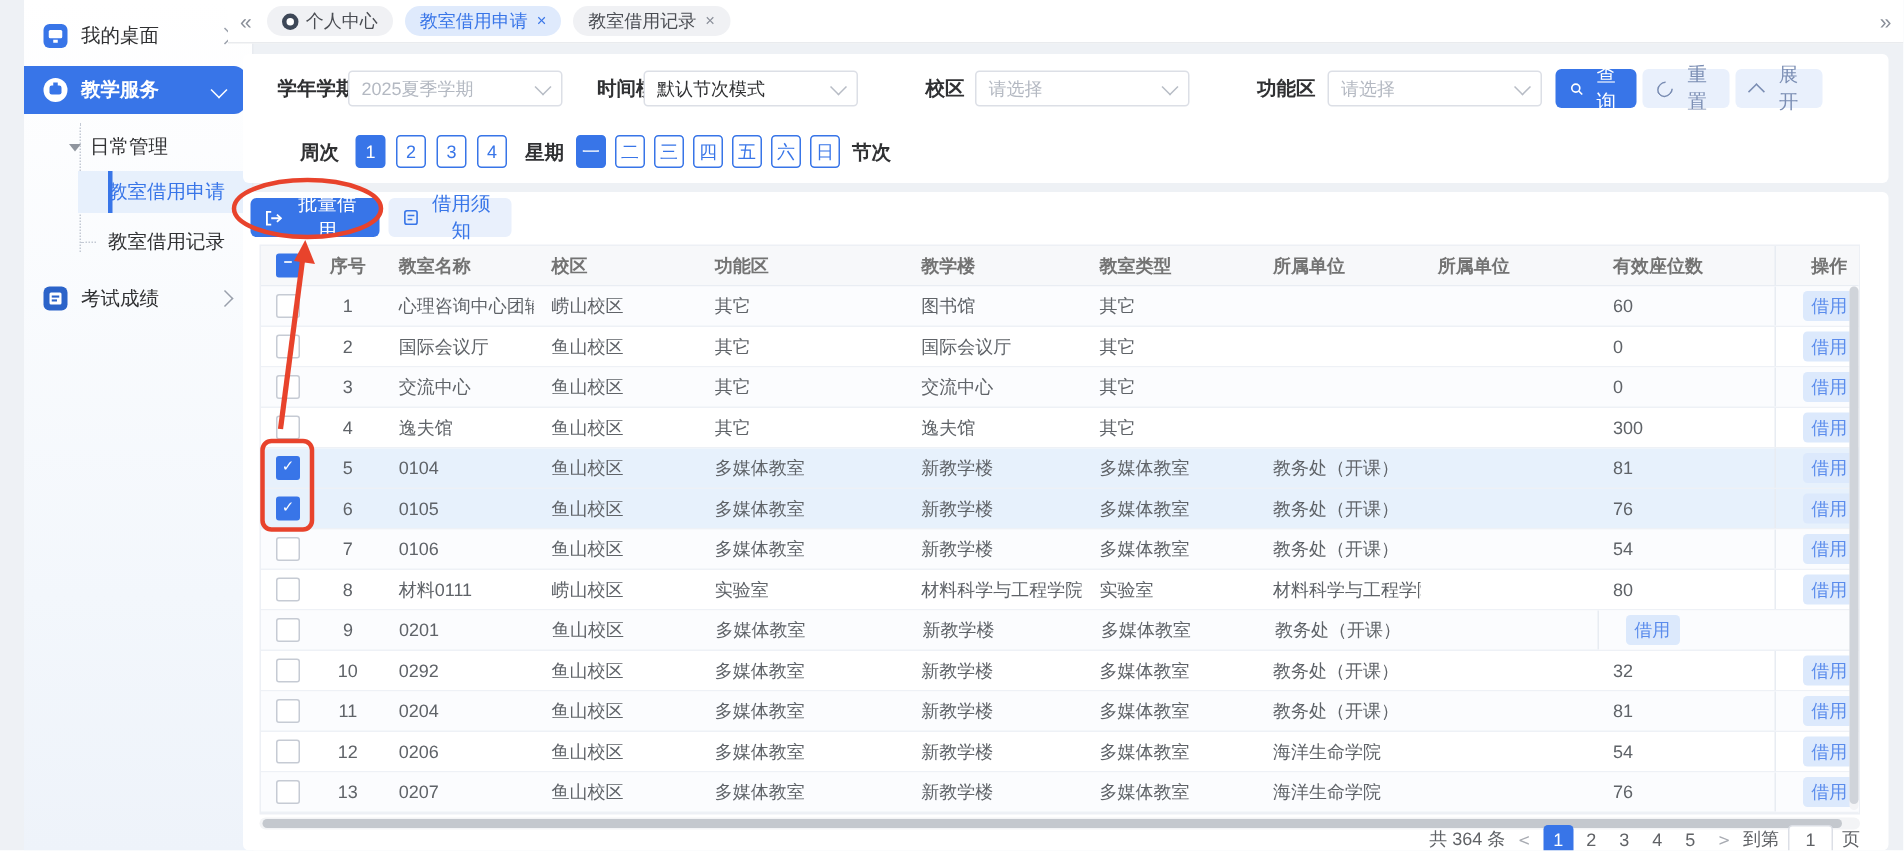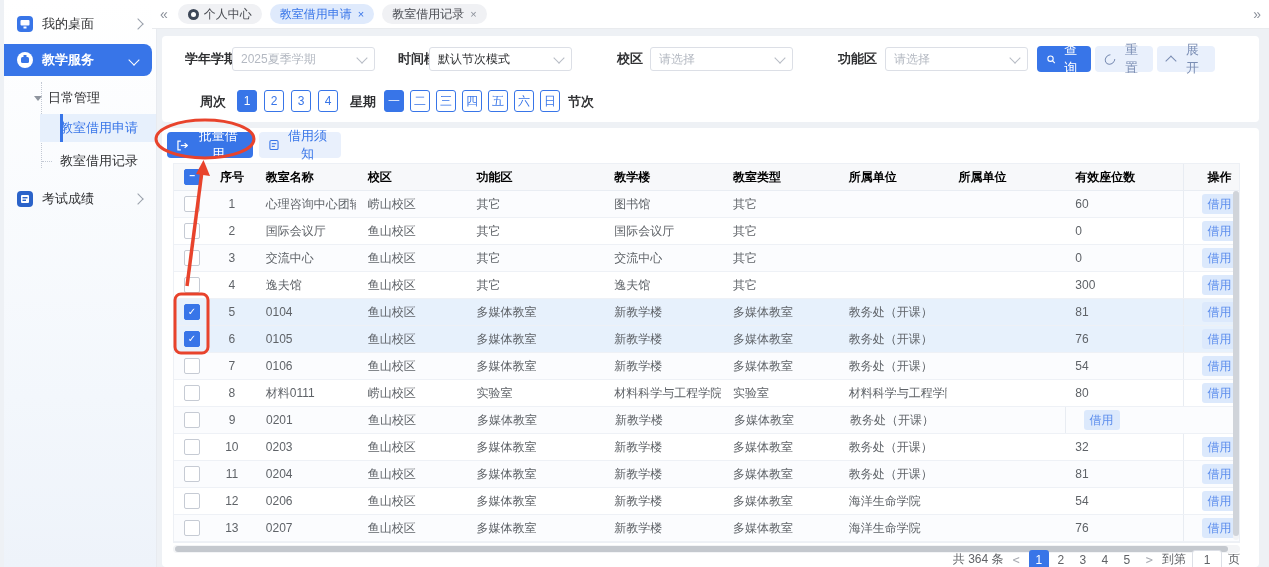--- a/index.html
+++ b/index.html
@@ -1,20 +1,20 @@
 <!DOCTYPE html>
 <html><head>
 <meta charset="utf-8">
 <style>
   html,body{margin:0;padding:0;}
   .app{position:relative;width:1269px;height:567px;background:#eef1f5;overflow:hidden;
        font-family:"Liberation Sans","DejaVu Sans",sans-serif;font-size:12px;color:#606266;}
 
   
-  .sidebar{position:absolute;left:4px;top:0;width:152px;height:567px;
+  .sidebar{position:absolute;left:16px;top:0;width:152px;height:567px;
            background:linear-gradient(180deg,#ffffff 0%,#f3f7fc 70%,#eef3fa 100%);
            box-shadow:1px 0 0 #e8ebf0;}
   .side-item{position:absolute;left:0;display:flex;align-items:center;width:152px;height:24px;
              color:#303133;font-size:13px;cursor:pointer;}
   .side-ic{width:18px;height:18px;margin:0 8px 0 12px;flex:0 0 auto;}
   .chev{width:7px;height:7px;border-right:1.5px solid #9aa0ab;border-bottom:1.5px solid #9aa0ab;}
   .chev.right{transform:rotate(-45deg);margin-left:auto;margin-right:14px;}
   .chev.down{transform:rotate(45deg);margin-left:auto;margin-right:14px;border-color:#fff;}
   .side-pill{position:absolute;left:0;top:44px;width:148px;height:32px;background:#3875e8;
              border-radius:0 8px 8px 0;display:flex;align-items:center;color:#fff;font-size:13px;font-weight:bold;cursor:pointer;}
@@ -69,21 +69,21 @@
   .pill.active{background:#3875e8;color:#fff;}
 
   
   .toolbar-btn{top:4px;}
 
   
   .table{position:absolute;left:11px;top:35px;width:1067px;border:1px solid #edf0f5;box-sizing:border-box;}
   .thead,.tr{display:flex;height:27px;align-items:stretch;box-sizing:border-box;}
   .thead{background:#f7f8fa;border-bottom:1px solid #e9edf3;}
   .th,.td{display:flex;align-items:center;padding-left:12px;box-sizing:border-box;overflow:hidden;white-space:nowrap;}
-  .th{font-weight:bold;color:#000000;font-size:12px;font-family:Liberation Mono, monospace;}
+  .th{font-weight:bold;color:#737373;font-size:12px;font-family:Liberation Mono, monospace;}
   .td{color:#5f6368;font-size:12px;}
   .tr{border-bottom:1px solid #eef1f6;background:#fff;}
   .tbody .tr:nth-child(odd){background:#fbfcfe;}   
   .tr.selected{background:#e7f1fc !important;}
   .col-check{width:36px;justify-content:center;padding-left:0;}
   .col-no{width:44px;justify-content:center;padding-left:0;}
   .col-name{width:102px;}
   .col-campus{width:109px;}
   .col-area{width:138px;}
   .col-building{width:119px;}
@@ -444,21 +444,21 @@
             <div class="td col-boards"></div>
             <div class="td col-op">
               <button class="borrow-btn">借用</button>
             </div>
           </div>
           <div class="tr">
             <div class="td col-check">
               <span class="cb"></span>
             </div>
             <div class="td col-no">10</div>
-            <div class="td col-name">0203</div>
+            <div class="td col-name">0292</div>
             <div class="td col-campus">鱼山校区</div>
             <div class="td col-area">多媒体教室</div>
             <div class="td col-building">新教学楼</div>
             <div class="td col-type">多媒体教室</div>
             <div class="td col-unit">教务处（开课）</div>
             <div class="td col-boards"></div>
             <div class="td col-seats">32</div>
             <div class="td col-op">
               <button class="borrow-btn">借用</button>
             </div>

